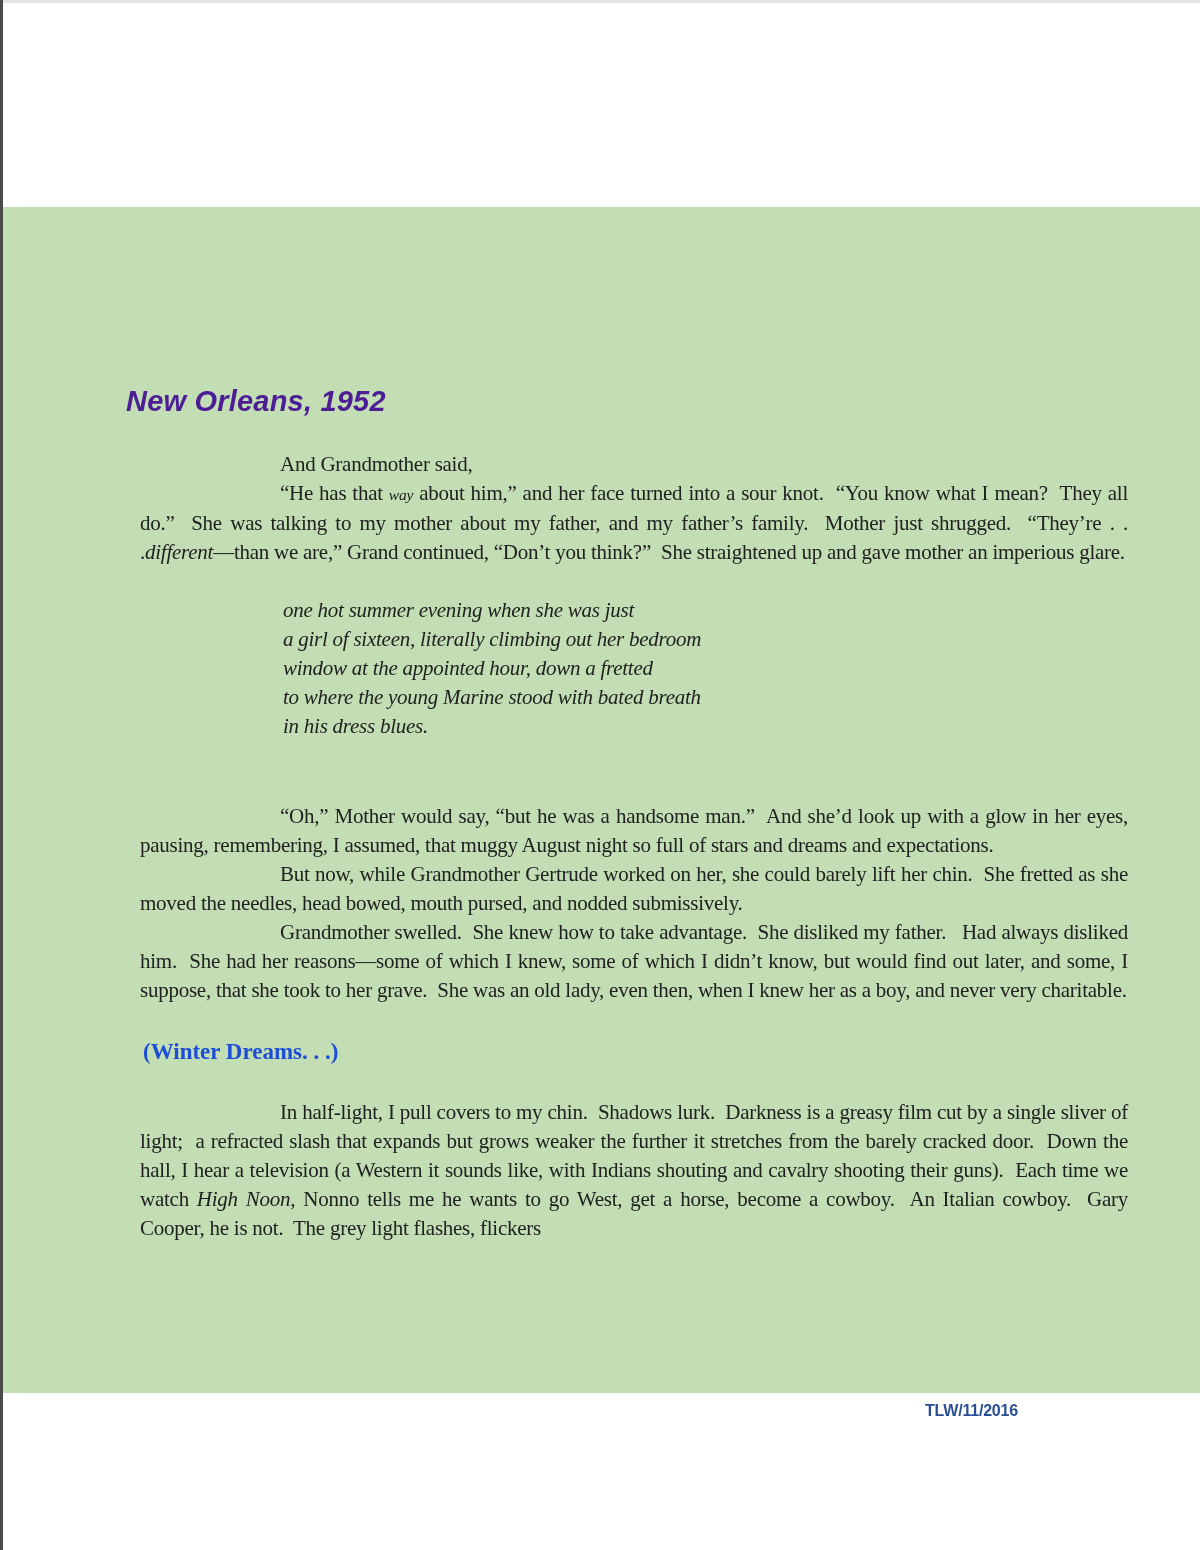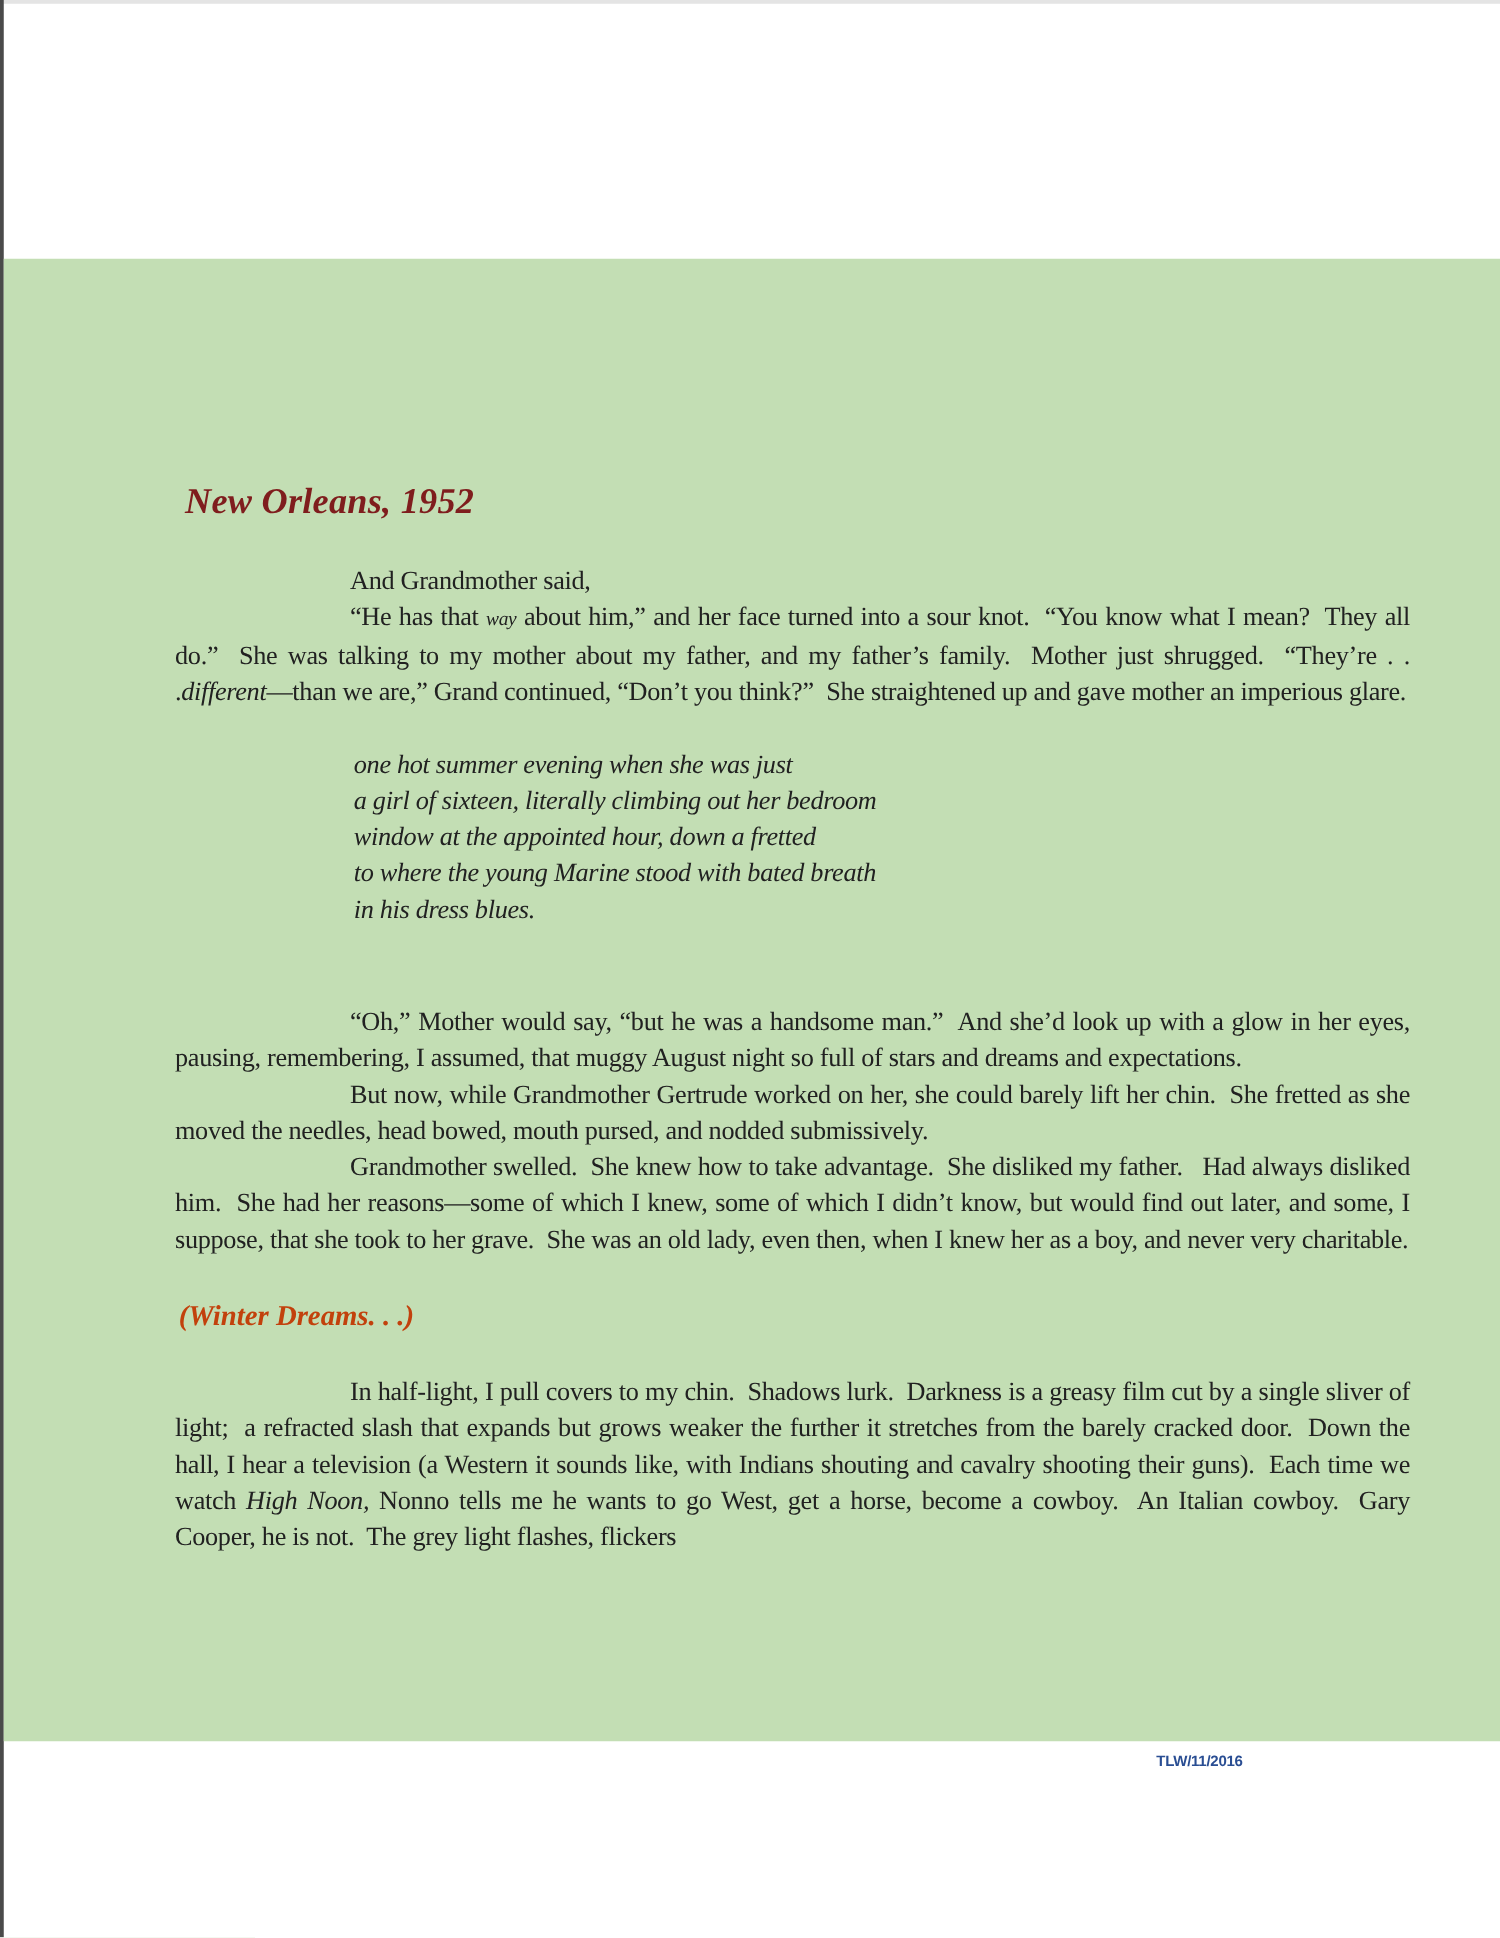--- a/index.html
+++ b/index.html
@@ -25,28 +25,28 @@
     background: #4a4a4a;
   }
   .green-panel {
     position: absolute;
     left: 3px; top: 207px;
     width: 1197px; height: 1186px;
     background: #c3deb4;
   }
   .title {
     position: absolute;
-    left: 145px; top: 178px;
-    font-family: Liberation Serif, serif;
+    left: 123px; top: 178px;
+    font-family: Liberation Sans, sans-serif;
     font-style: italic;
     font-weight: 600;
     font-size: 29px;
     line-height: 32px;
     letter-spacing: 0.2px;
-    color: #7f1d1d;
+    color: #4c1d95;
   }
   .body-text {
     position: absolute;
     left: 137px; top: 243px;
     width: 988px;
     font-size: 21px;
     line-height: 29px;
     letter-spacing: -0.25px;
     color: #212121;
   }
@@ -60,29 +60,28 @@
   .quote {
     margin: 29px 0 0 143px;
     font-style: italic;
   }
   .sub-heading {
     margin: 34px 0 0 3px;
     font-size: 23px;
     line-height: 26px;
     font-weight: 700;
     letter-spacing: 0;
-    color: #c2410c;
-    font-style: italic;
+    color: #1d4ed8;
   }
   .footer {
     position: absolute;
     left: 925px; top: 1402px;
     font-family: "Liberation Sans", sans-serif;
     font-weight: 700;
-    font-size: 12px;
+    font-size: 16px;
     letter-spacing: -0.2px;
     color: #2a4e93;
   }
 </style>
 </head>
 <body>
 
 <div class="page">
   <div class="top-edge"></div>
   <div class="left-edge"></div>

